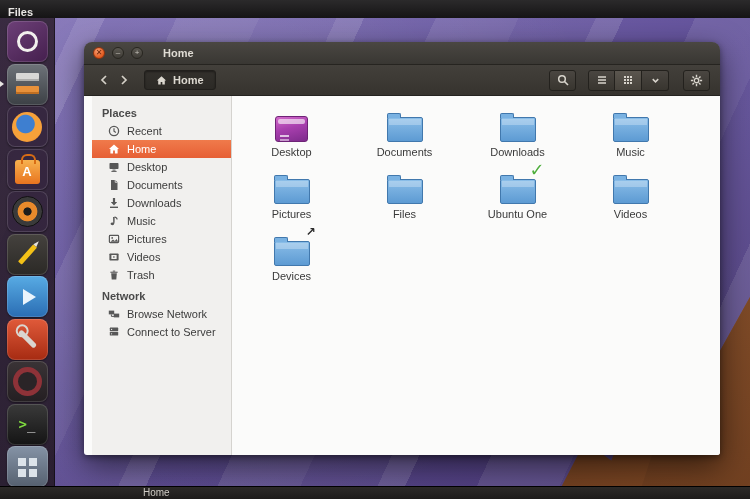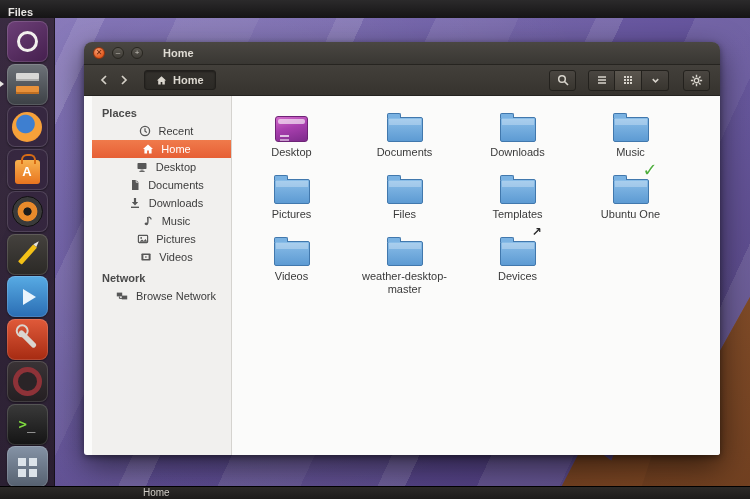--- a/index.html
+++ b/index.html
@@ -101,21 +101,21 @@
   .tbtn.gright{border-left:none;border-radius:0 3px 3px 0;}
   .tbgroup{display:flex;margin-left:12px;}
   .gearbtn{margin-left:14px;}
 
   .wbody{flex:1;display:flex;background:#fbfbfa;border-radius:0 0 3px 3px;overflow:hidden;padding-left:8px;}
 
   
   .sidebar{width:140px;flex:0 0 140px;background:#f1f0ee;border-right:1px solid #d5d3cf;
     box-sizing:border-box;padding-top:5px;font-size:11px;color:#3c3c3c;}
   .sbhead{font-weight:bold;color:#4a4a4a;padding:6px 10px 3px 10px;}
-  .sbitem{display:flex;align-items:center;gap:7px;height:18px;padding:0 6px 0 15px;cursor:default;justify-content:center;}
+  .sbitem{display:flex;align-items:center;gap:7px;height:18px;padding:0 6px 0 15px;cursor:default;}
   .sbitem.selected{background:linear-gradient(#f07a4b,#e65f35);color:#fff;}
   .si{width:13px;height:13px;flex:0 0 13px;display:flex;align-items:center;justify-content:center;color:#575757;}
   .sbitem.selected .si{color:#fff;}
   .sblabel{white-space:nowrap;}
 
   
   .main{flex:1;background:#fbfbfa;overflow:hidden;}
   .grid{display:grid;grid-template-columns:repeat(4,113px);padding:7px 0 0 3px;}
   .tile{width:104px;display:flex;flex-direction:column;align-items:center;padding-top:6px;min-height:56px;justify-self:center;}
   .ficon{position:relative;width:40px;height:33px;display:flex;align-items:flex-end;justify-content:center;}
@@ -319,33 +319,54 @@
         <div class="sbitem">
           <span class="si">
               <svg width="12" height="12" viewBox="0 0 12 12">
                 <rect x="1.4" y="2.4" width="9.2" height="7.2" rx="0.8" fill="currentColor"></rect>
                 <rect x="3.4" y="4" width="5.2" height="4" fill="#f1f0ee"></rect>
                 <path d="M5.3 4.9l2 1.1-2 1.1z" fill="currentColor"></path>
               </svg>
             </span>
           <span class="sblabel">Videos</span>
         </div>
+        <div class="sbitem">
+          <span class="si">
+              <svg width="12" height="12" viewBox="0 0 12 12">
+                <path d="M3.2 4.2h5.6l-.5 6.4H3.7z" fill="currentColor"></path>
+                <rect x="2.4" y="2.7" width="7.2" height="1.1" fill="currentColor"></rect>
+                <rect x="4.8" y="1.6" width="2.4" height="1" fill="currentColor"></rect>
+              </svg>
+            </span>
+          <span class="sblabel">Trash</span>
+        </div>
 
 
         <div class="sbhead">Network</div>
         <div class="sbitem">
           <span class="si">
               <svg width="12" height="12" viewBox="0 0 12 12">
                 <rect x="0.8" y="2.6" width="5.4" height="3.8" fill="currentColor"></rect>
                 <rect x="5.8" y="5.6" width="5.4" height="3.8" fill="currentColor"></rect>
                 <path d="M3.4 6.4v2h2.6" fill="none" stroke="currentColor" stroke-width="1"></path>
               </svg>
             </span>
           <span class="sblabel">Browse Network</span>
         </div>
+        <div class="sbitem">
+          <span class="si">
+              <svg width="12" height="12" viewBox="0 0 12 12">
+                <rect x="1.8" y="1.6" width="8.4" height="3.6" rx="0.6" fill="currentColor"></rect>
+                <rect x="1.8" y="6" width="8.4" height="3.6" rx="0.6" fill="currentColor"></rect>
+                <circle cx="3.6" cy="3.4" r="0.6" fill="#f1f0ee"></circle>
+                <circle cx="3.6" cy="7.8" r="0.6" fill="#f1f0ee"></circle>
+              </svg>
+            </span>
+          <span class="sblabel">Connect to Server</span>
+        </div>
       </div>
 
       <div class="main">
         <div class="grid">
 
           <div class="tile">
             <div class="ficon">
                 <span class="art-desktop"></span>
               </div>
             <div class="tlabel">Desktop</div>
@@ -377,42 +398,30 @@
           </div>
           <div class="tile">
             <div class="ficon">
                 <span class="art-folder"></span>
               </div>
             <div class="tlabel">Files</div>
           </div>
           <div class="tile">
             <div class="ficon">
                 <span class="art-folder"></span>
-              </div>
-            <div class="tlabel">Templates</div>
-          </div>
-          <div class="tile">
-            <div class="ficon">
-                <span class="art-folder"></span>
                 <span class="emblem emblem-check"></span>
               </div>
             <div class="tlabel">Ubuntu One</div>
           </div>
 
           <div class="tile">
             <div class="ficon">
                 <span class="art-folder"></span>
               </div>
             <div class="tlabel">Videos</div>
-          </div>
-          <div class="tile">
-            <div class="ficon">
-                <span class="art-folder"></span>
-              </div>
-            <div class="tlabel">weather-desktop-master</div>
           </div>
           <div class="tile">
             <div class="ficon">
                 <span class="art-folder"></span>
                 <span class="emblem emblem-link"></span>
               </div>
             <div class="tlabel">Devices</div>
           </div>
 
         </div>

